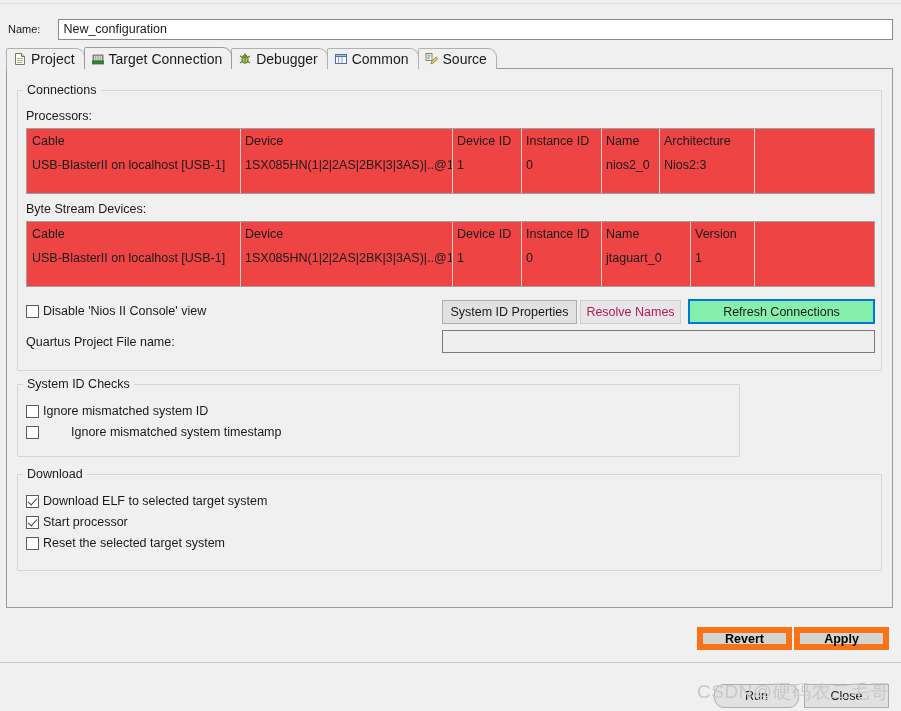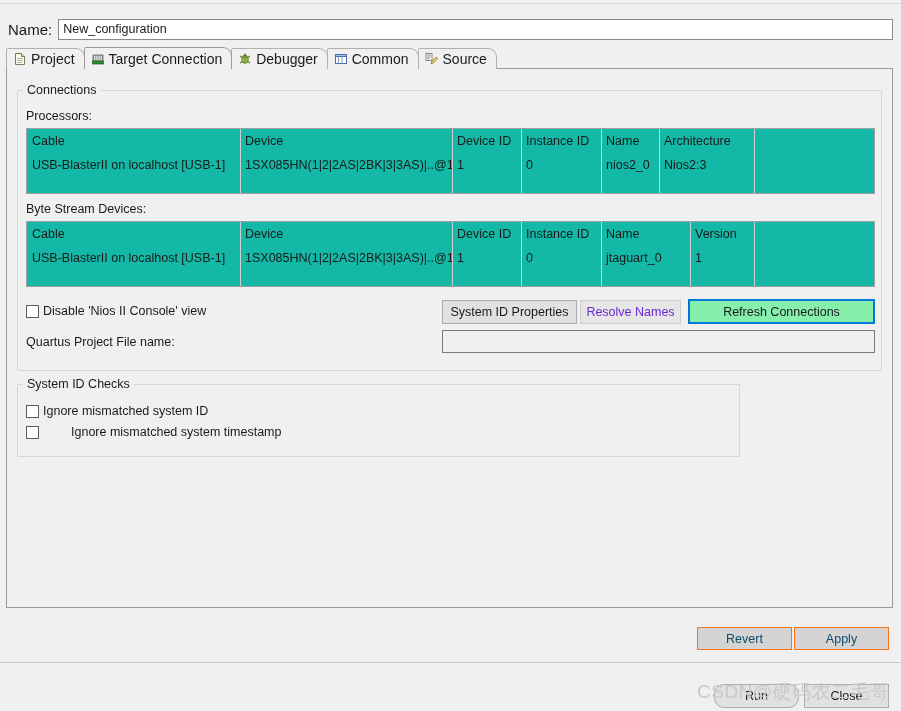--- a/index.html
+++ b/index.html
@@ -18,22 +18,22 @@
   }
   
   .name-row {
     position: absolute;
     left: 0; top: 14px;
     width: 901px; height: 30px;
     display: flex; align-items: center;
   }
   .name-label {
     margin-left: 8px;
-    margin-right: 6px;
-    font-size: 15px;
+    margin-right: 18px;
+    font-size: 11px;
     color: #1a1a1a;
     white-space: nowrap;
   }
   .name-input {
     flex: 1;
     margin-right: 8px;
     height: 21px;
     line-height: 21px;
     background: #ffffff;
     border: 1px solid #8a8a8a;
@@ -113,21 +113,21 @@
   }
   .sublabel {
     position: absolute;
     font-size: 12.5px;
     color: #1a1a1a;
     white-space: nowrap;
   }
   
   .tbl {
     position: absolute;
-    background: #14b8a6;
+    background: #ef4444;
     border: 1px solid #a0a0a0;
     box-sizing: border-box;
     overflow: hidden;
   }
   .tbl .row {
     display: flex;
     height: 24px;
     align-items: center;
   }
   .tbl .row.header { color: #1a1a1a; }
@@ -183,26 +183,26 @@
     border: 1px solid #adadad;
     font-family: "Liberation Sans", sans-serif;
     font-size: 12.5px;
     color: #1a1a1a;
     display: flex;
     align-items: center;
     justify-content: center;
     cursor: default;
     white-space: nowrap;
   }
-  .btn.disabled { color: #6d28d9; background: #e6e6e6; border-color: #cfcfcf; }
+  .btn.disabled { color: #be185d; background: #e6e6e6; border-color: #cfcfcf; }
   .btn.default {
     background: #86efac;
     border: 2px solid #0078d7;
   }
-  .btn.flat { background: #d4d4d4; border: 1px solid #f97316; color: #0c4a6e; }
+  .btn.flat { background: #d4d4d4; border: 6px solid #f97316; color: #000000; font-weight: bold; }
   .txtfield {
     position: absolute;
     background: #efefef;
     border: 1px solid #7a7a7a;
     box-sizing: border-box;
     font-size: 12.5px;
     padding: 0 4px;
     color: #1a1a1a;
     font-family: "Liberation Sans", sans-serif;
     outline: none;
@@ -390,20 +390,37 @@
       <div class="cbrow" style="left:9px; top:27px;">
         <span class="cbox"></span>
         <span>Ignore mismatched system ID</span>
       </div>
       <div class="cbrow" style="left:9px; top:48px;gap:32px;">
         <span class="cbox"></span>
         <span>Ignore mismatched system timestamp</span>
       </div>
     </div>
 
+    <div class="group" style="left:10px; top:398px; width:865px; height:104px;">
+      <div class="gborder"></div>
+      <div class="glabel">Download</div>
+
+      <div class="cbrow" style="left:9px; top:27px;">
+        <span class="cbox checked"></span>
+        <span>Download ELF to selected target system</span>
+      </div>
+      <div class="cbrow" style="left:9px; top:48px;">
+        <span class="cbox checked"></span>
+        <span>Start processor</span>
+      </div>
+      <div class="cbrow" style="left:9px; top:69px;">
+        <span class="cbox"></span>
+        <span>Reset the selected target system</span>
+      </div>
+    </div>
 
   </div>
 
   <div class="btn flat" style="left:697px; top:627px; width:95px; height:23px;">
     <span>Revert</span>
   </div>
   <div class="btn flat" style="left:794px; top:627px; width:95px; height:23px;">
     <span>Apply</span>
   </div>
 

